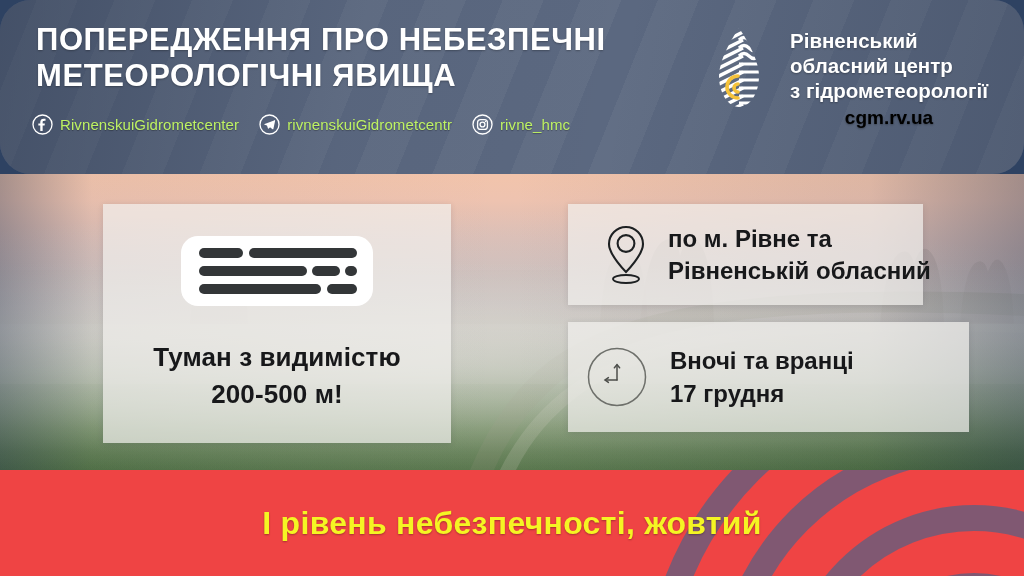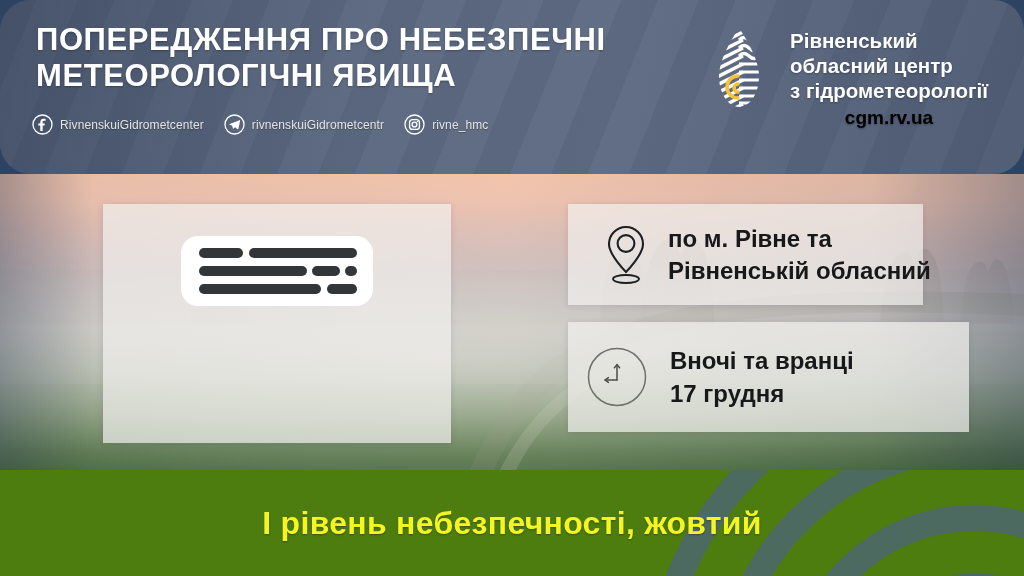--- a/index.html
+++ b/index.html
@@ -62,22 +62,22 @@
   }
   .social {
     display:flex; align-items:center; gap:7px;
   }
   .social-glyph {
     width:21px; height:21px;
     flex:0 0 21px;
     display:block;
   }
   .social-handle {
-    color:#e5e5e5;
-    font-size:12px;
+    color:#bef264;
+    font-size:15px;
     letter-spacing:0.1px;
     white-space:nowrap;
     text-shadow:0 1px 1px rgba(0,0,0,0.3);
   }
 
   
   .brand {
     position:absolute; right:36px; top:26px;
     display:flex; align-items:flex-start; gap:14px;
     z-index:4;
@@ -197,21 +197,21 @@
     font-size:24px;
     font-weight:bold;
     line-height:33px;
     white-space:nowrap;
   }
 
   
   .footer {
     position:absolute; left:0; top:470px;
     width:1024px; height:106px;
-    background:#4d7c0f;
+    background:#ef4444;
     overflow:hidden;
   }
   .footer-rings {
     position:absolute; right:-40px; bottom:-150px;
     width:520px; height:420px;
     opacity:0.9;
   }
   .footer-text {
     position:absolute; left:0; top:0;
     width:1024px; height:106px;
@@ -355,20 +355,24 @@
           <rect x="68" y="12" width="108" height="10" rx="5" ry="5"></rect>
 
           <rect x="18" y="30" width="108" height="10" rx="5" ry="5"></rect>
           <rect x="131" y="30" width="28" height="10" rx="5" ry="5"></rect>
           <rect x="164" y="30" width="12" height="10" rx="5" ry="5"></rect>
 
           <rect x="18" y="48" width="122" height="10" rx="5" ry="5"></rect>
           <rect x="146" y="48" width="30" height="10" rx="5" ry="5"></rect>
         </g>
       </svg>
+      <div class="fog-caption">
+        <div>Туман з видимістю</div>
+        <div>200-500 м!</div>
+      </div>
     </div>
 
     <div class="card card-place">
       <svg class="pin-icon" viewBox="0 0 40 62">
         <path d="M20 3 C10.6 3 3 10.6 3 20 C3 31 20 48 20 48 C20 48 37 31 37 20 C37 10.6 29.4 3 20 3 Z" fill="none" stroke="#1d2022" stroke-width="2.1"></path>
         <circle cx="20" cy="19.5" r="8.4" fill="none" stroke="#1d2022" stroke-width="2.1"></circle>
         <ellipse cx="20" cy="55" rx="13" ry="4" fill="none" stroke="#1d2022" stroke-width="1.8"></ellipse>
       </svg>
       <div class="place-text">
         <div>по м. Рівне та</div>

